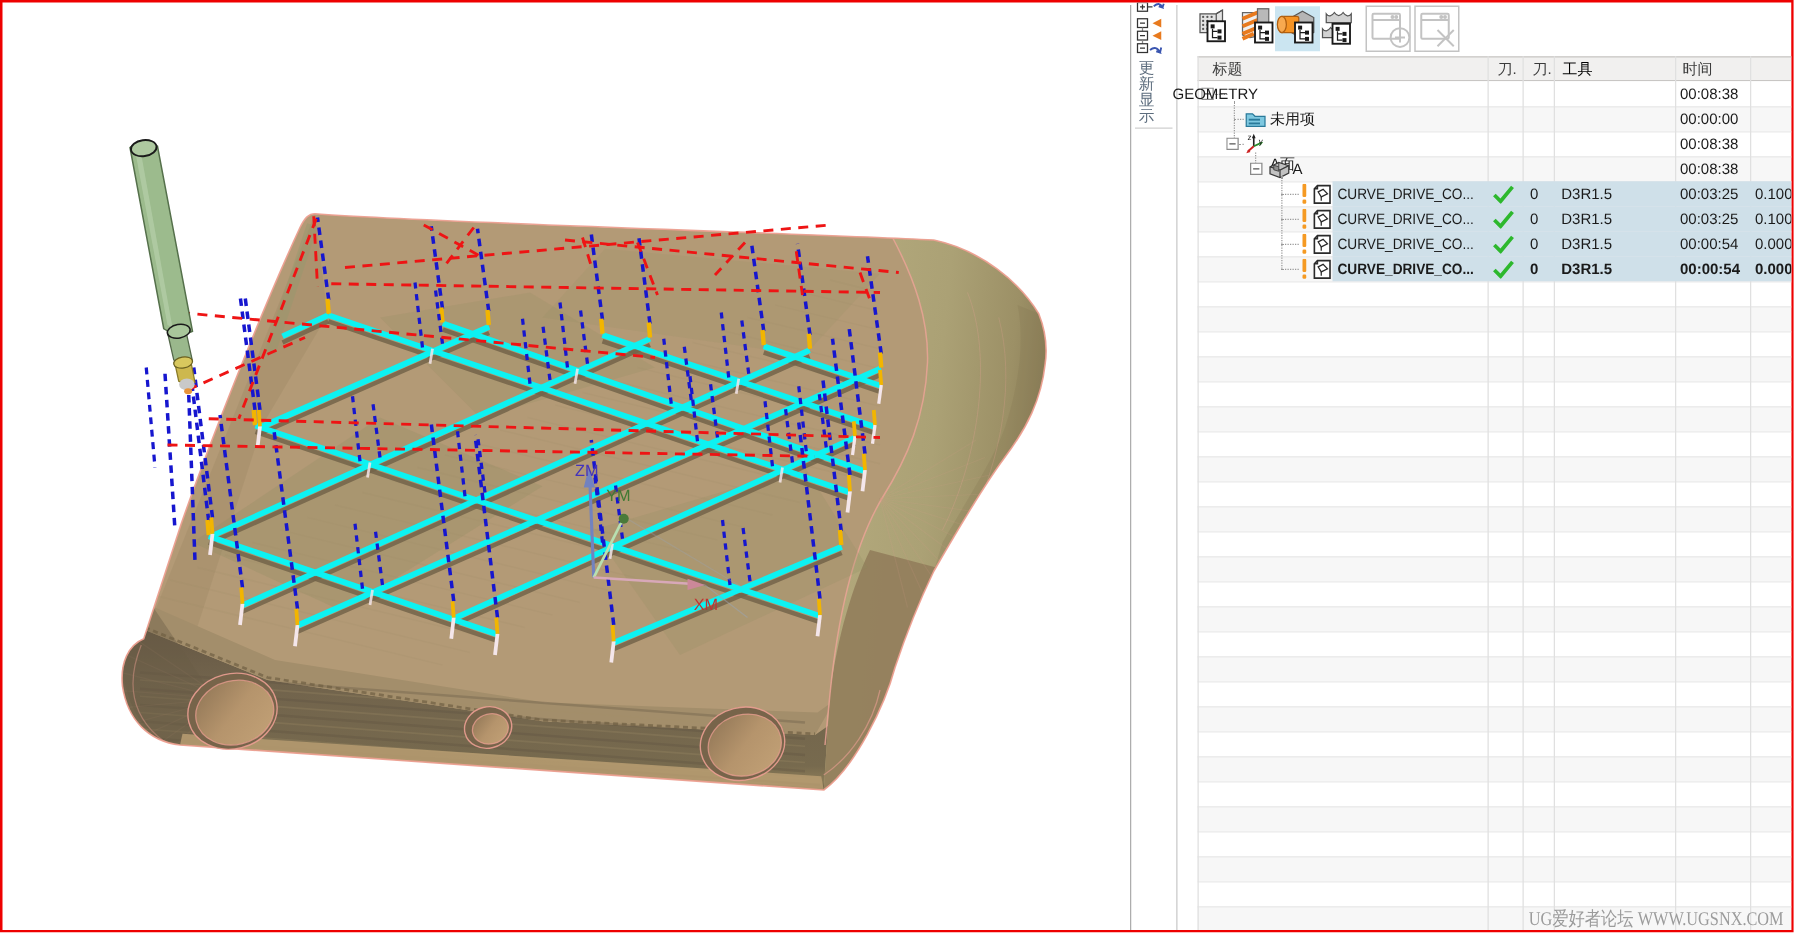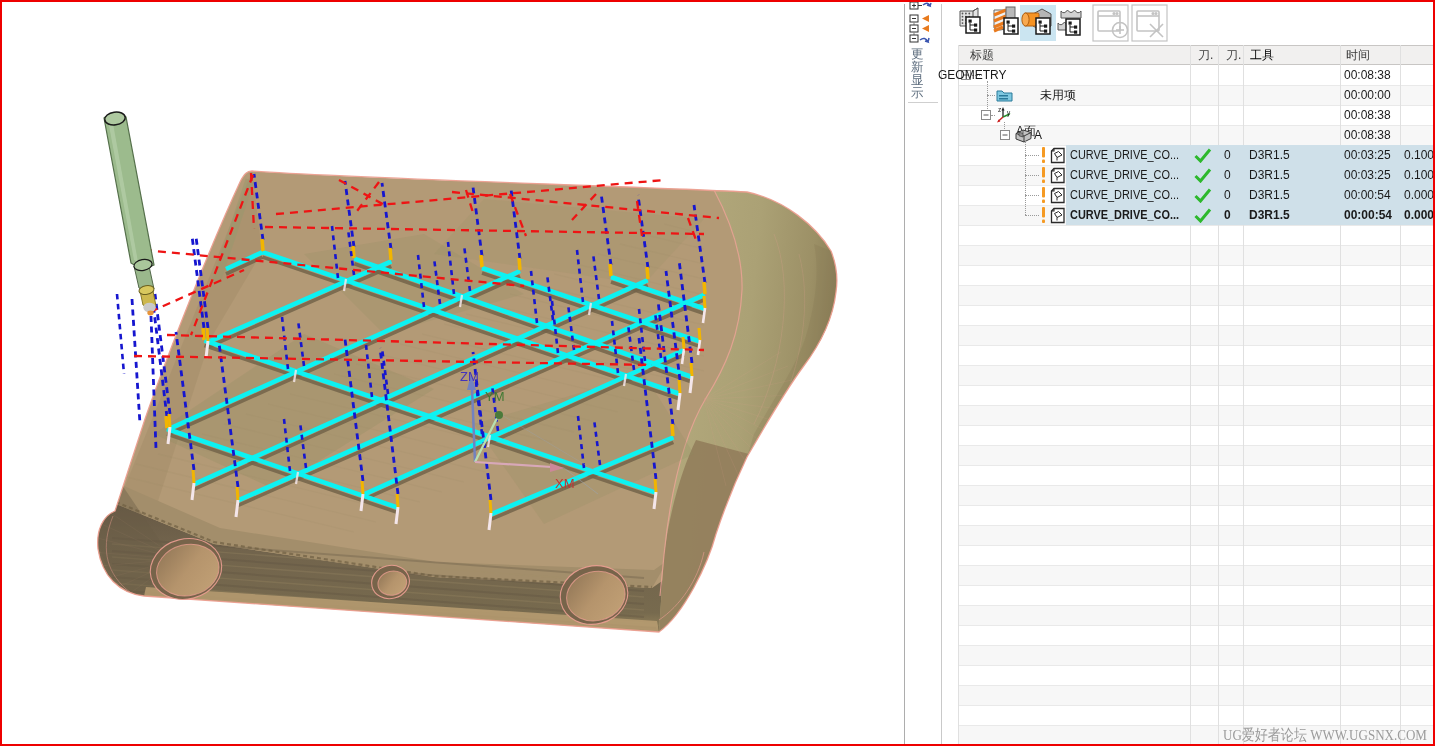--- a/index.html
+++ b/index.html
@@ -457,21 +457,21 @@
     </svg>
     <div style="position:absolute;left:970px;top:73px;width:10px;height:1px;border-top:1px dotted #9a9a9a"></div>
     <div class="t" style="left:936px;top:66px">GEOMETRY</div>
     <div style="position:absolute;left:985px;top:79px;width:1px;height:34px;border-left:1px dotted #9a9a9a"></div>
     <div style="position:absolute;left:985px;top:93px;width:8px;height:1px;border-top:1px dotted #9a9a9a"></div>
     <svg width="17" height="15" style="position:absolute;left:994px;top:86px">
 <path d="M1,3 L6,3 L8,5 L16,5 L16,13 L1,13 Z" fill="#7ec8e0" stroke="#2a7a9a"></path>
 <rect x="3" y="7" width="9" height="1.5" fill="#2a7a9a"></rect>
       <rect x="3" y="10" width="9" height="1.5" fill="#2a7a9a"></rect>
 </svg>
-    <div class="t" style="left:1038px;top:86px">未用项</div>
+    <div class="t" style="left:1014px;top:86px">未用项</div>
     <svg width="11" height="11" style="position:absolute;left:979px;top:108px">
       <rect x="0.5" y="0.5" width="9" height="9" fill="#fff" stroke="#8a8a8a"></rect>
       <line x1="2.5" y1="5" x2="7.5" y2="5" stroke="#555"></line>
     </svg>
     <svg width="18" height="18" style="position:absolute;left:993px;top:104px">
 <line x1="8" y1="11" x2="8" y2="3" stroke="#222" stroke-width="1.3"></line>
       <path d="M8,1 L6.5,4.5 L9.5,4.5 Z" fill="#222"></path>
 <line x1="8" y1="11" x2="13.5" y2="8.5" stroke="#2a8a2a" stroke-width="1.4"></line>
       <path d="M15.5,7.6 L12.2,7.8 L13.4,10.3 Z" fill="#2a8a2a"></path>
 <line x1="8" y1="11" x2="3.5" y2="15" stroke="#cc2222" stroke-width="1.5"></line>

